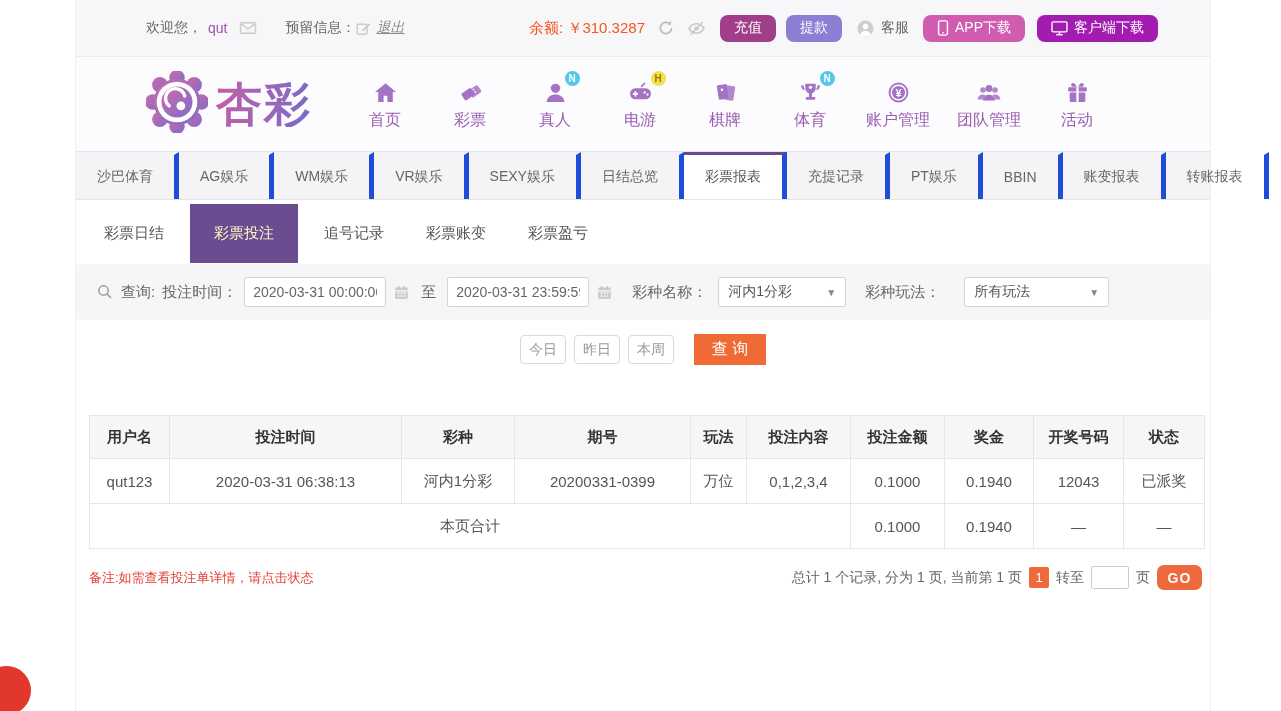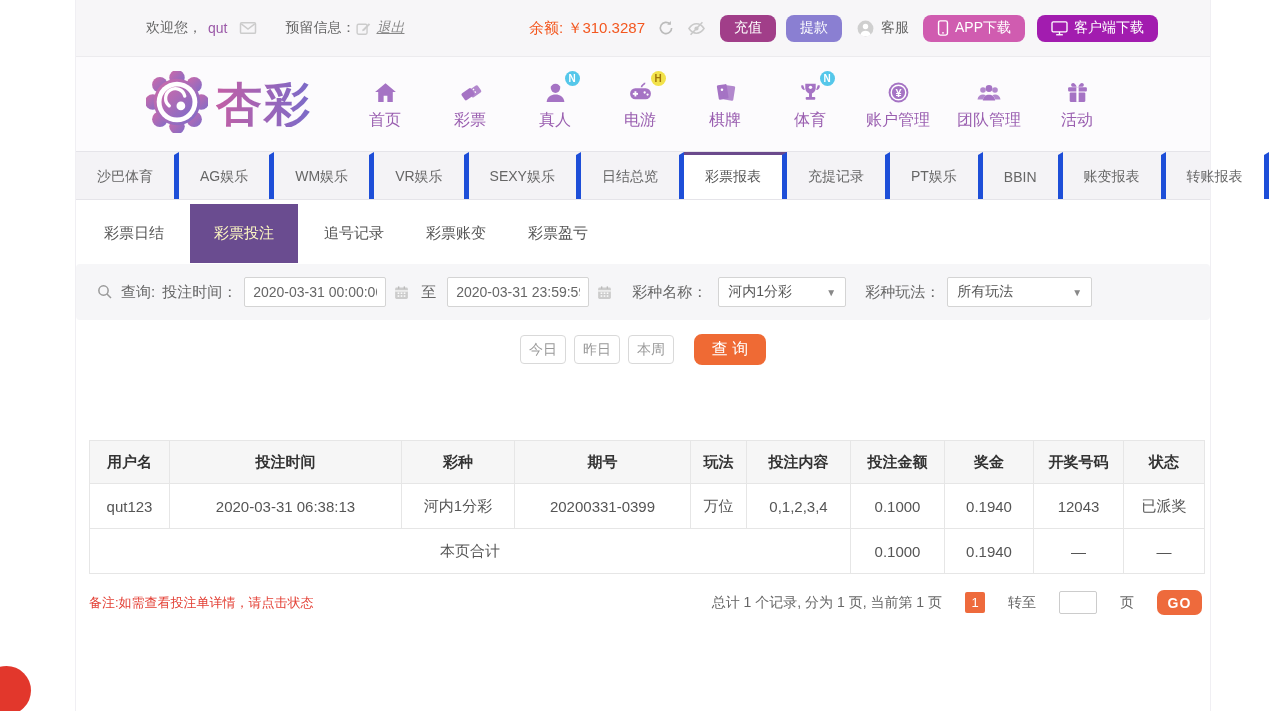--- a/index.html
+++ b/index.html
@@ -59,41 +59,41 @@
     display:flex; align-items:center; padding-left:20px; gap:7px; font-size:15px; color:#666; }
   .qinput { width:142px; height:30px; border:1px solid #d4d4d4; border-radius:2px; background:#fff;
     font-size:14px; color:#666; padding:0 8px; font-family:inherit; }
   .zhi { margin:0 4px; }
   .qlabel { white-space:nowrap; }
   .sel { height:30px; background:#fff; border:1px solid #d4d4d4; border-radius:2px;
     display:flex; align-items:center; justify-content:space-between; padding:0 9px; cursor:pointer;
     font-size:14px; color:#555; }
   .sel .chev { color:#888; font-size:10px; margin-left:14px; }
   .sel-lottery { width:128px; margin-left:4px; }
-  .sel-play { width:145px; margin-left:0; }
+  .sel-play { width:145px; margin-left:17px; }
   .ml14 { margin-left:12px; }
 
   
   .actions { margin-top:14px; display:flex; justify-content:center; align-items:center; gap:8px; }
   .daybtn { width:46px; height:29px; background:#fff; border:1px solid #d9d9d9; border-radius:4px;
     color:#999; font-size:14px; display:flex; align-items:center; justify-content:center; cursor:pointer; }
-  .searchbtn { width:72px; height:31px; background:#ef6a34; border-radius:8px; color:#fff;
+  .searchbtn { width:72px; height:31px; background:#ef6a34; border-radius:0; color:#fff;
     font-size:16px; display:flex; align-items:center; justify-content:center; margin-left:12px; cursor:pointer; }
 
   
-  table.bet { border-collapse:collapse; table-layout:fixed; width:1115px; margin:75px 8px 0 13px; }
+  table.bet { border-collapse:collapse; table-layout:fixed; width:1115px; margin:50px 8px 0 13px; }
   table.bet th, table.bet td { border:1px solid #e6e6e6; text-align:center; font-size:15px; }
   table.bet th { height:43px; background:#f6f6f6; color:#333; font-weight:bold; }
   table.bet td { height:45px; color:#555; background:#fff; }
   td.status { color:#ef8540; cursor:pointer; }
 
   
   .tfoot { margin:16px 8px 0 13px; display:flex; justify-content:space-between; align-items:center; }
   .remark { color:#e33e33; font-size:13px; }
-  .pager { display:flex; align-items:center; gap:23px; color:#666; font-size:14px;justify-content:flex-end; }
+  .pager { display:flex; align-items:center; gap:7px; color:#666; font-size:14px;justify-content:flex-end; }
   .curpage { width:20px; height:21px; background:#ee6a3c; color:#fff; border-radius:2px;
     display:flex; align-items:center; justify-content:center; font-size:13px; }
   .pageinput { width:38px; height:23px; border:1px solid #ccc; border-radius:2px; background:#fff; padding:0 4px; font-family:inherit; }
   .gobtn { width:45px; height:25px; background:#ee6a3c; border-radius:7px; color:#fff; font-size:14px;
     display:flex; align-items:center; justify-content:center; cursor:pointer; font-weight:bold; letter-spacing:1px; }
 
   .float-circle { position:absolute; left:-18px; top:666px; width:49px; height:49px;
     border-radius:50%; background:#e2372c; cursor:pointer; }
 </style>
 </head>

